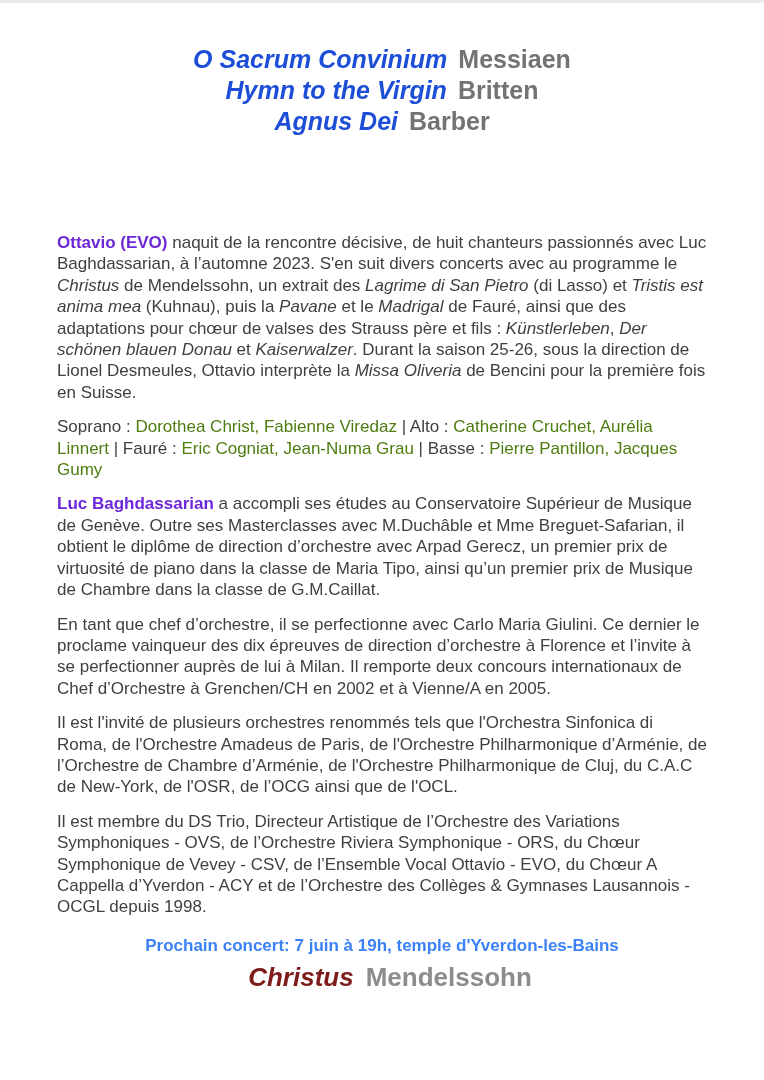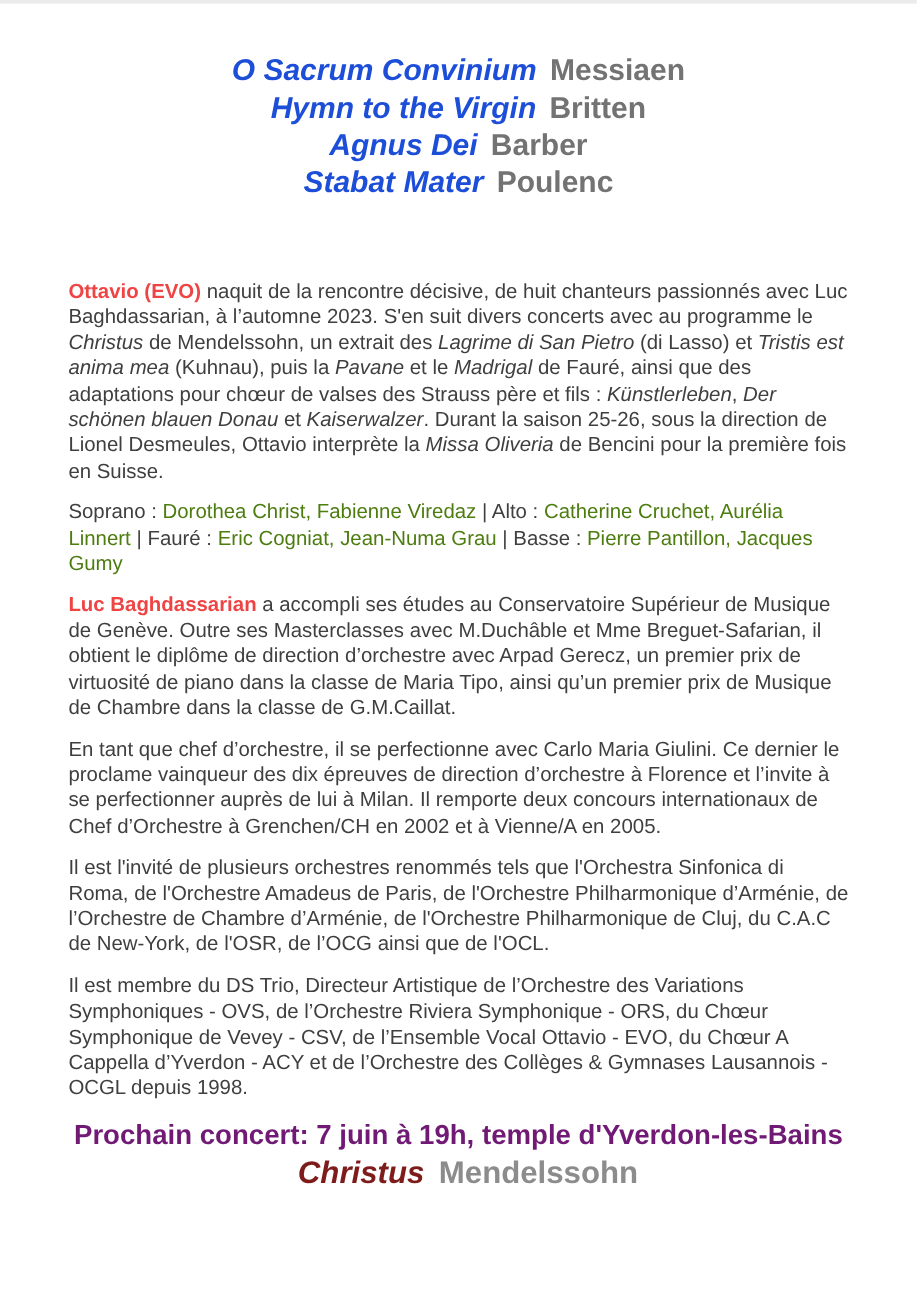--- a/index.html
+++ b/index.html
@@ -35,33 +35,33 @@
   
   .content {
     position: absolute; top: 232px; left: 57px;
     width: 650px;
     font-size: 17px;
     line-height: 21.4px;
     color: #3f3f3f;
     text-align: left;
   }
   .content p { margin: 0 0 13px 0; padding: 0; }
-  .content .lead { font-weight: bold; color: #ef4444; }
+  .content .lead { font-weight: bold; color: #6d28d9; }
   .content .i { font-style: italic; }
   .content .red { color: #4d7c0f; }
   
   .footer {
     position: absolute; top: 934px; left: 0; right: 0;
     text-align: center;
   }
   .f1, .f3 {
-    font-size: 23px;
+    font-size: 17px;
     line-height: 23px;
     font-weight: bold;
-    color: #701a75;
+    color: #3b82f6;
   }
   .f2 {
     font-size: 26px;
     line-height: 34px;
     font-weight: bold;
     margin: 3px 0 2px 0;
     padding-left: 16px;
   }
   .f2 .work { color: #7e1b1b; font-style: italic; }
   .f2 .comp { color: #8c8c8c; margin-left: 12px; }
@@ -69,21 +69,20 @@
 </head>
 <body>
 
 <div class="page">
   <div class="top-strip"></div>
 
   <div class="program">
       <div class="program-line"><span class="t">O Sacrum Convinium</span><span class="c">Messiaen</span></div>
       <div class="program-line"><span class="t">Hymn to the Virgin</span><span class="c">Britten</span></div>
       <div class="program-line"><span class="t">Agnus Dei</span><span class="c">Barber</span></div>
-      <div class="program-line"><span class="t">Stabat Mater</span><span class="c">Poulenc</span></div>
     </div>
 
   <div class="content">
       <p><span class="lead">Ottavio (EVO)</span><span> naquit de la rencontre décisive, de huit chanteurs passionnés avec Luc Baghdassarian, à l’automne 2023. S'en suit divers concerts avec au programme le </span><span class="i">Christus</span><span> de Mendelssohn, un extrait des </span><span class="i">Lagrime di San Pietro</span><span> (di Lasso) et </span><span class="i">Tristis est anima mea</span><span> (Kuhnau), puis la </span><span class="i">Pavane</span><span> et le </span><span class="i">Madrigal</span><span> de Fauré, ainsi que des adaptations pour chœur de valses des Strauss père et fils : </span><span class="i">Künstlerleben</span><span>, </span><span class="i">Der schönen blauen Donau</span><span> et </span><span class="i">Kaiserwalzer</span><span>. Durant la saison 25-26, sous la direction de Lionel Desmeules, Ottavio interprète la </span><span class="i">Missa Oliveria</span><span> de Bencini pour la première fois en Suisse.</span></p>
       <p><span>Soprano : </span><span class="red">Dorothea Christ, Fabienne Viredaz</span><span> | Alto : </span><span class="red">Catherine Cruchet, Aurélia Linnert</span><span> | Fauré : </span><span class="red">Eric Cogniat, Jean-Numa Grau</span><span> | Basse : </span><span class="red">Pierre Pantillon, Jacques Gumy</span></p>
       <p><span class="lead">Luc Baghdassarian</span><span> a accompli ses études au Conservatoire Supérieur de Musique de Genève. Outre ses Masterclasses avec M.Duchâble et Mme Breguet-Safarian, il obtient le diplôme de direction d’orchestre avec Arpad Gerecz, un premier prix de virtuosité de piano dans la classe de Maria Tipo, ainsi qu’un premier prix de Musique de Chambre dans la classe de G.M.Caillat.</span></p>
       <p><span>En tant que chef d’orchestre, il se perfectionne avec Carlo Maria Giulini. Ce dernier le proclame vainqueur des dix épreuves de direction d’orchestre à Florence et l’invite à se perfectionner auprès de lui à Milan. Il remporte deux concours internationaux de Chef d’Orchestre à Grenchen/CH en 2002 et à Vienne/A en 2005.</span></p>
       <p><span>Il est l'invité de plusieurs orchestres renommés tels que l'Orchestra Sinfonica di Roma, de l'Orchestre Amadeus de Paris, de l'Orchestre Philharmonique d’Arménie, de l’Orchestre de Chambre d’Arménie, de l'Orchestre Philharmonique de Cluj, du C.A.C de New-York, de l'OSR, de l’OCG ainsi que de l'OCL.</span></p>
       <p><span>Il est membre du DS Trio, Directeur Artistique de l’Orchestre des Variations Symphoniques - OVS, de l’Orchestre Riviera Symphonique - ORS, du Chœur Symphonique de Vevey - CSV, de l’Ensemble Vocal Ottavio - EVO, du Chœur A Cappella d’Yverdon - ACY et de l’Orchestre des Collèges &amp; Gymnases Lausannois - OCGL depuis 1998.</span></p>
     </div>

